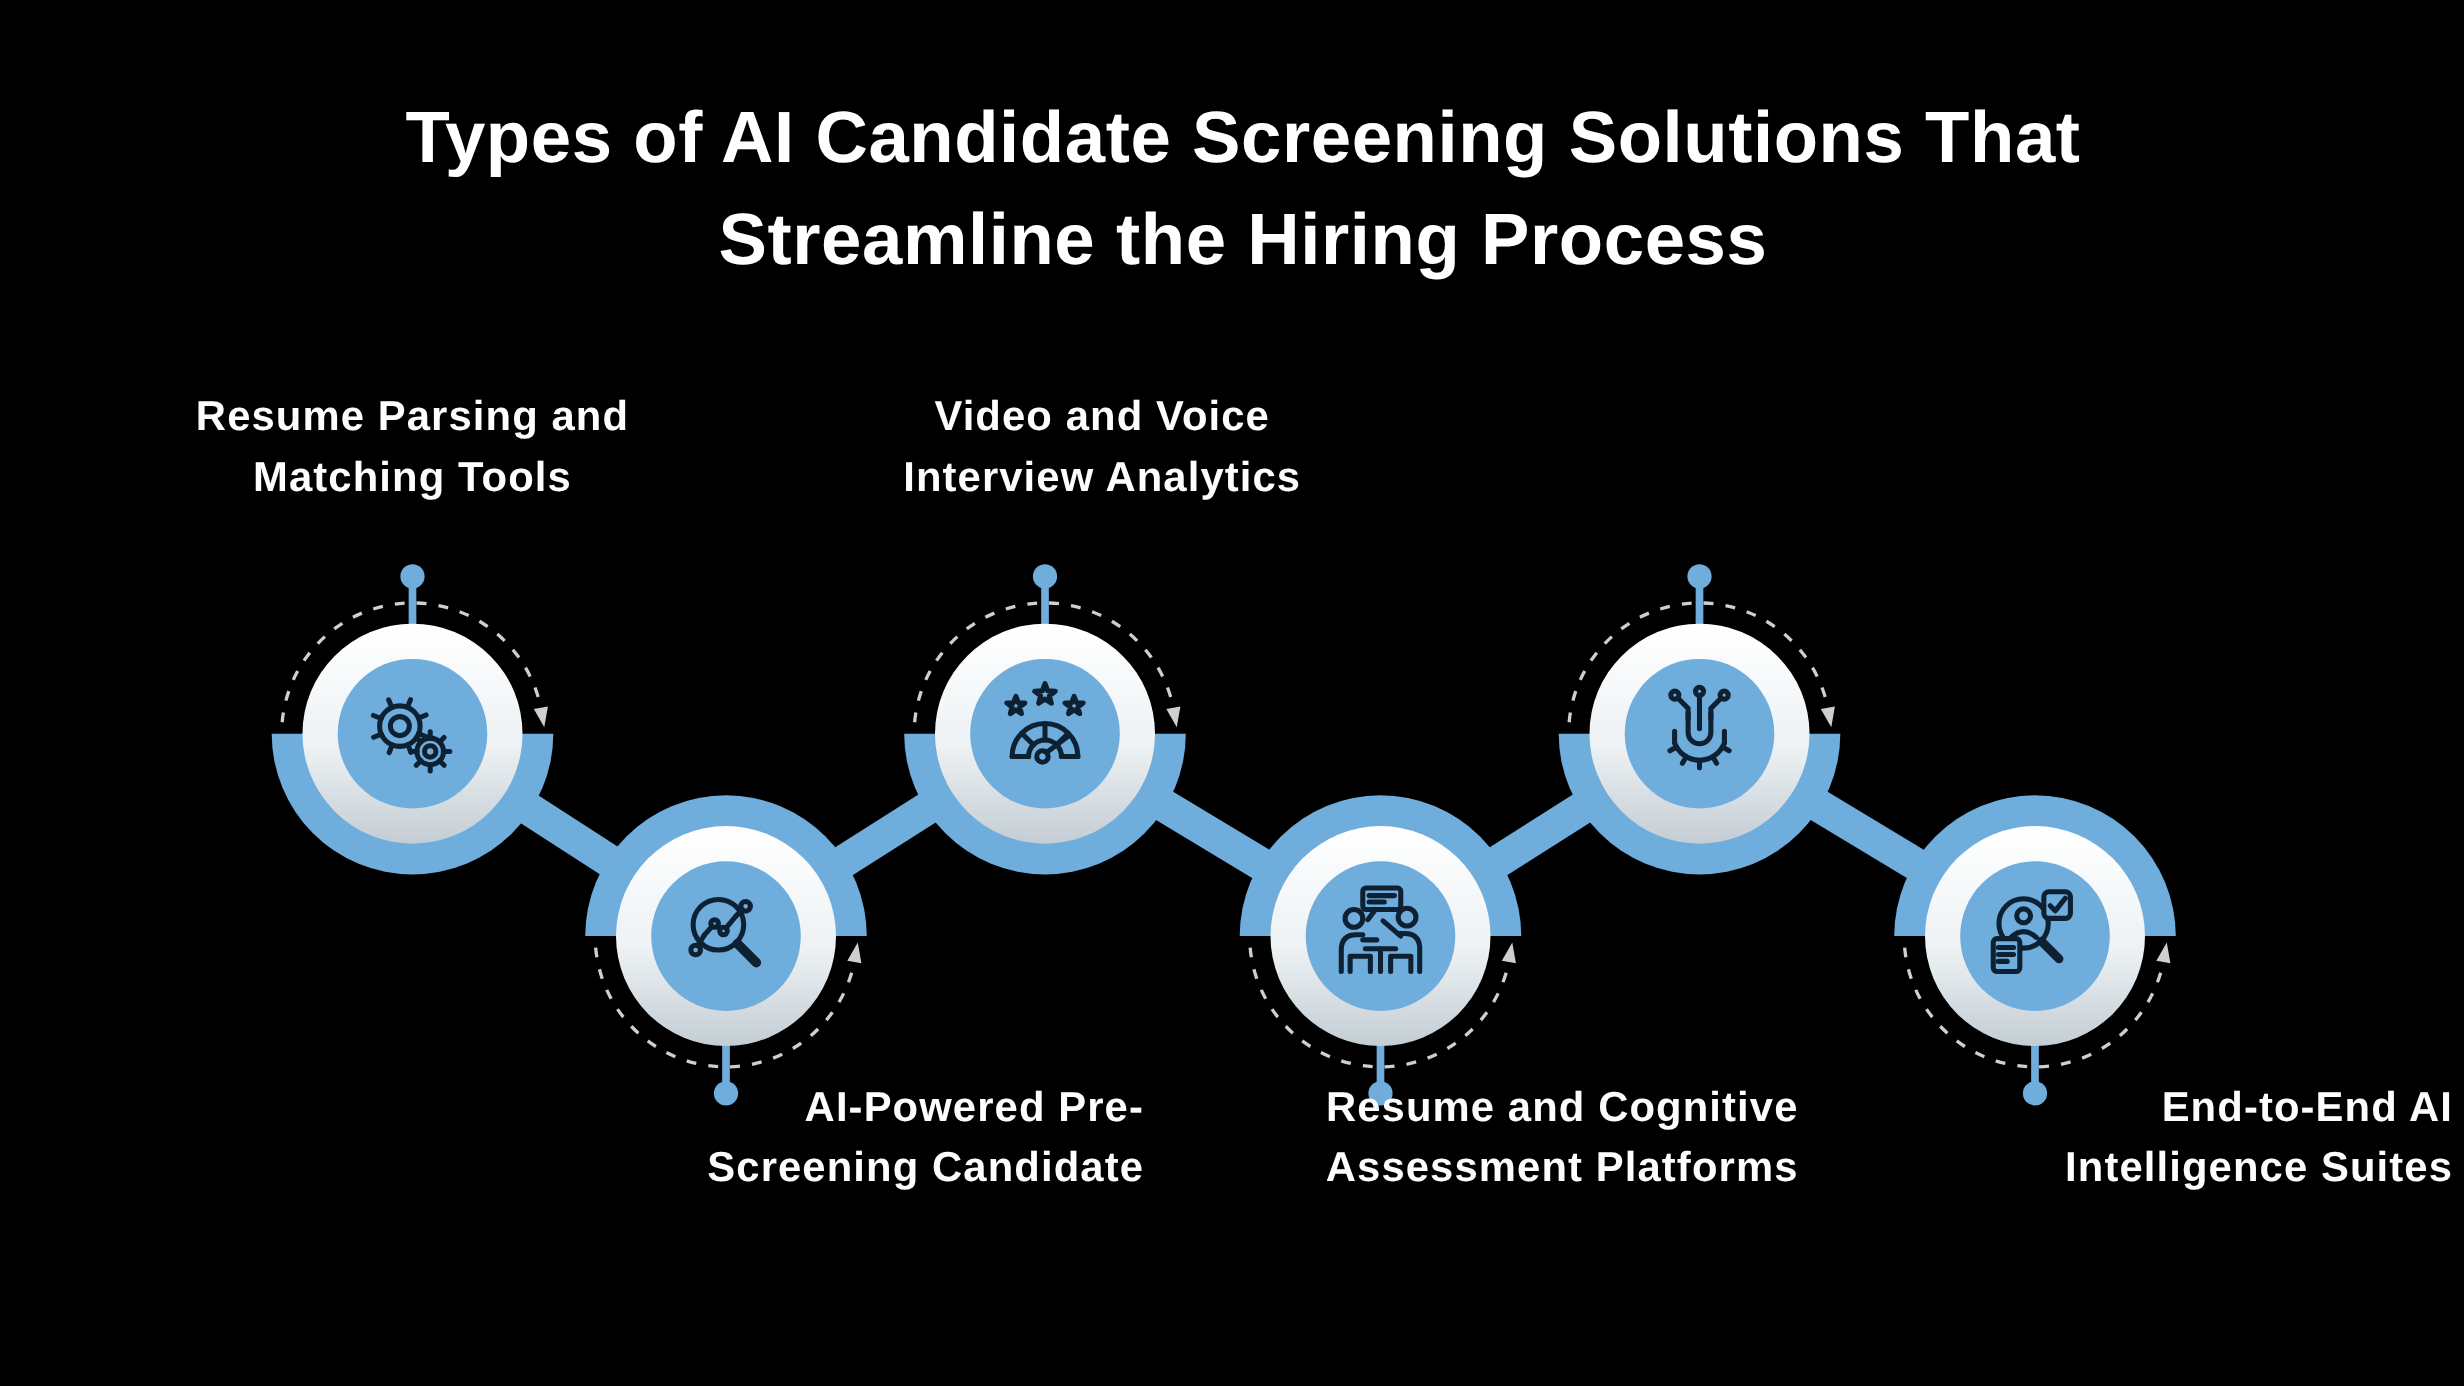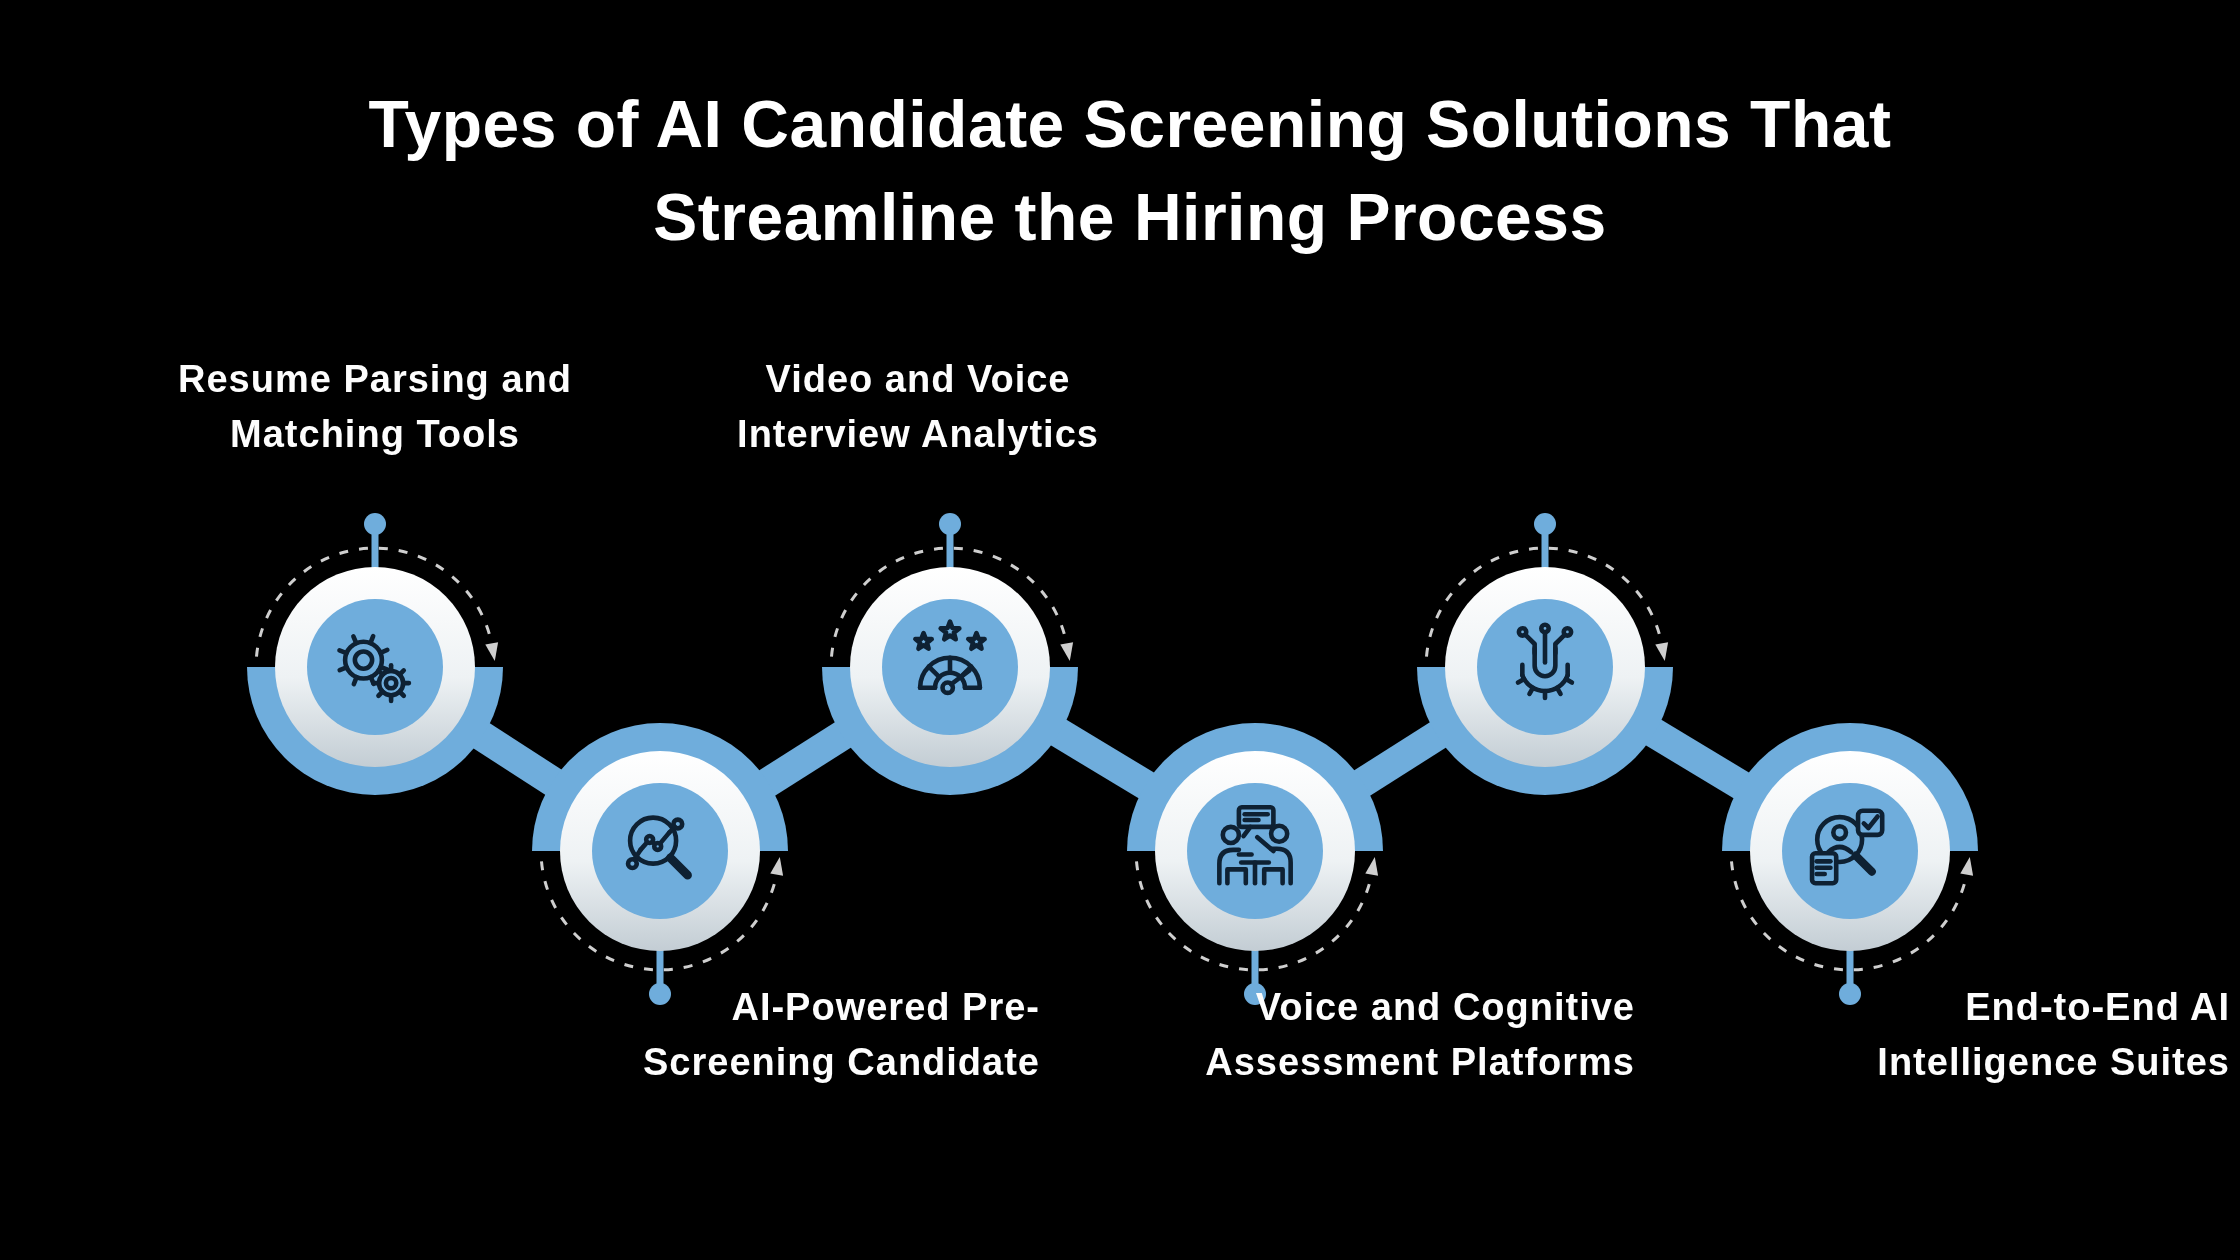--- a/index.html
+++ b/index.html
@@ -194,25 +194,25 @@
     </svg>
 
   <div class="nlabel top" style="left:375px">
     <span>Resume Parsing and</span>
     <span>Matching Tools</span>
   </div>
   <div class="nlabel bottom" style="left:660px">
     <span>AI-Powered Pre-</span>
     <span>Screening Candidate</span>
   </div>
-  <div class="nlabel top" style="left:918px">
+  <div class="nlabel top" style="left:1002px">
     <span>Video and Voice</span>
     <span>Interview Analytics</span>
   </div>
   <div class="nlabel bottom" style="left:1255px">
-    <span>Voice and Cognitive</span>
+    <span>Resume and Cognitive</span>
     <span>Assessment Platforms</span>
   </div>
   <div class="nlabel bottom" style="left:1850px">
     <span>End-to-End AI</span>
     <span>Intelligence Suites</span>
   </div>
 </div>
 
 </body></html>

